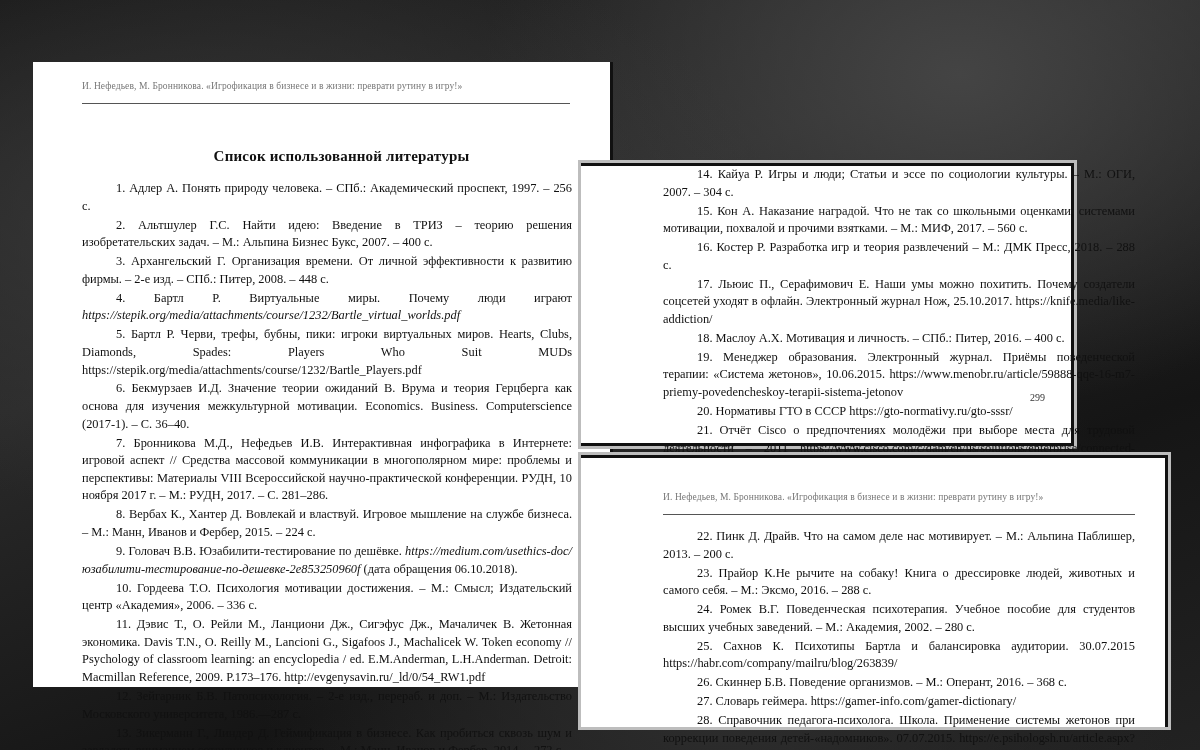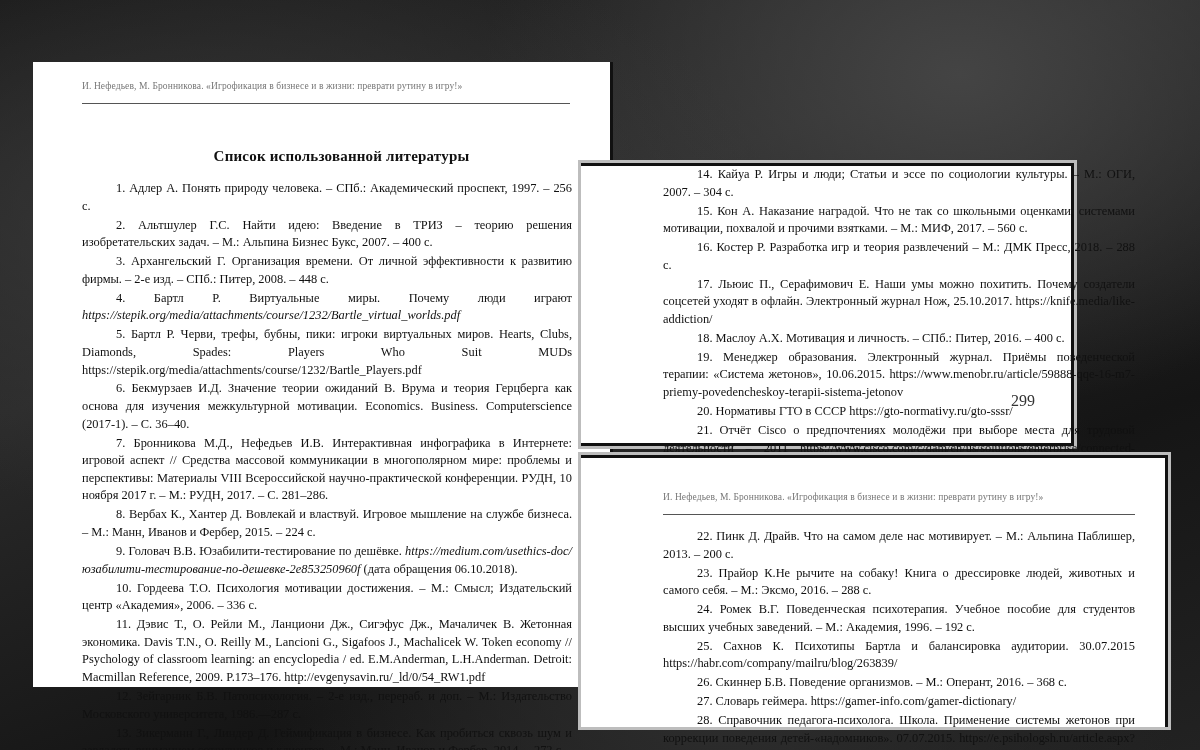--- a/index.html
+++ b/index.html
@@ -26,21 +26,21 @@
   .title {
     position:absolute; left:0; width:100%; top:86px; text-align:center;
     font-weight:bold; font-size:15px; letter-spacing:0.2px;margin-left:20px;
   }
   .refs { position:absolute; font-size:12.4px; line-height:17.6px; text-align:justify; }
   .left-page .refs { left:49px; top:118px; width:490px; }
   .right-top .refs { left:82px; top:0px; width:472px; }
   .right-bottom .refs { left:82px; top:70px; width:472px; }
   .ref { text-indent:34px; margin:0 0 1.4px 0; }
   .ref .url-it { font-style:italic;margin-top:40px; }
-  .pagenum { position:absolute; right:36px; top:226px; font-size:16px; color:#333; }
+  .pagenum { position:absolute; right:26px; top:226px; font-size:10px; color:#333; }
 </style>
 </head>
 <body>
 
 <div class="page left-page">
   <div class="running-head">И. Нефедьев, М. Бронникова. «Игрофикация в бизнесе и в жизни: преврати рутину в игру!»</div>
   <div class="title">Список использованной литературы</div>
   <div class="refs">
       <p class="ref"><span>1. Адлер А. Понять природу человека. – СПб.: Академический проспект, 1997. – 256 с.</span></p>
       <p class="ref"><span>2. Альтшулер Г.С. Найти идею: Введение в ТРИЗ – теорию решения изобретательских задач. – М.: Альпина Бизнес Букс, 2007. – 400 с.</span></p>
@@ -70,19 +70,19 @@
       <p class="ref"><span>21. Отчёт Cisco о предпочтениях молодёжи при выборе места для трудовой деятельности – 2011 https://www.cisco.com/c/dam/en/us/solutions/enterprise/connected-world-technology-report/cisco_connected_world_technology_report_chapter2_press_deck.pdf</span></p>
     </div>
   <div class="pagenum">299</div>
 </div>
 
 <div class="page right-bottom">
   <div class="running-head">И. Нефедьев, М. Бронникова. «Игрофикация в бизнесе и в жизни: преврати рутину в игру!»</div>
   <div class="refs">
       <p class="ref"><span>22. Пинк Д. Драйв. Что на самом деле нас мотивирует. – М.: Альпина Паблишер, 2013. – 200 с.</span></p>
       <p class="ref"><span>23. Прайор К.Не рычите на собаку! Книга о дрессировке людей, животных и самого себя. – М.: Эксмо, 2016. – 288 с.</span></p>
-      <p class="ref"><span>24. Ромек В.Г. Поведенческая психотерапия. Учебное пособие для студентов высших учебных заведений. – М.: Академия, 1996. – 192 с.</span></p>
+      <p class="ref"><span>24. Ромек В.Г. Поведенческая психотерапия. Учебное пособие для студентов высших учебных заведений. – М.: Академия, 2002. – 280 с.</span></p>
       <p class="ref"><span>25. Сахнов К. Психотипы Бартла и балансировка аудитории. 30.07.2015 https://habr.com/company/mailru/blog/263839/</span></p>
       <p class="ref"><span>26. Скиннер Б.В. Поведение организмов. – М.: Оперант, 2016. – 368 с.</span></p>
       <p class="ref"><span>27. Словарь геймера. https://gamer-info.com/gamer-dictionary/</span></p>
       <p class="ref"><span>28. Справочник педагога-психолога. Школа. Применение системы жетонов при коррекции поведения детей-«надомников». 07.07.2015. https://e.psihologsh.ru/article.aspx?aid=416742</span></p>
     </div>
 </div>
 
 </body></html>

